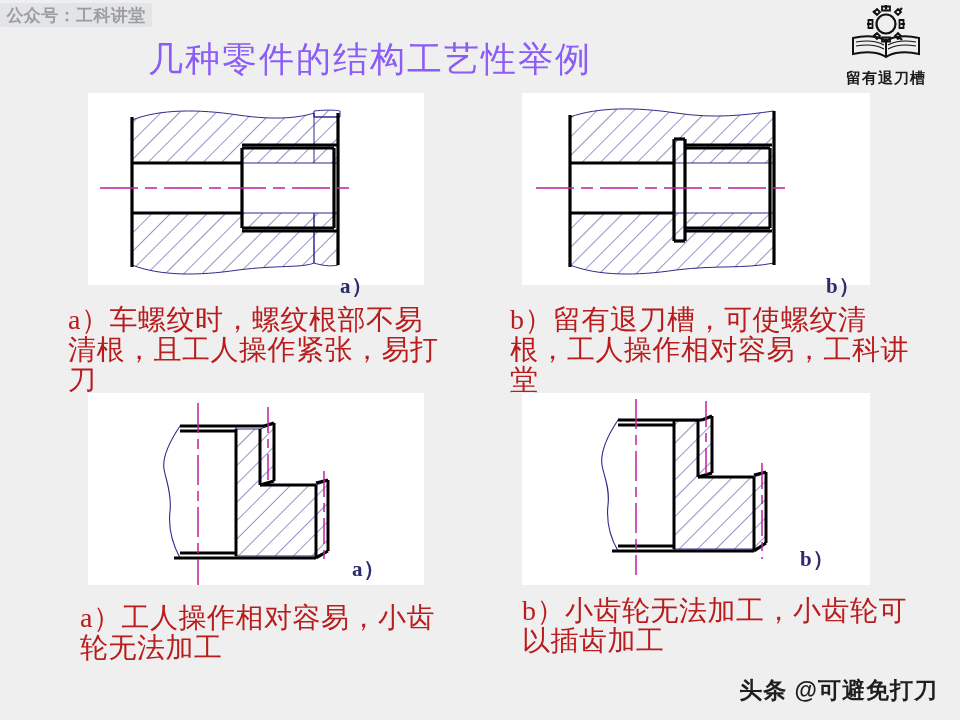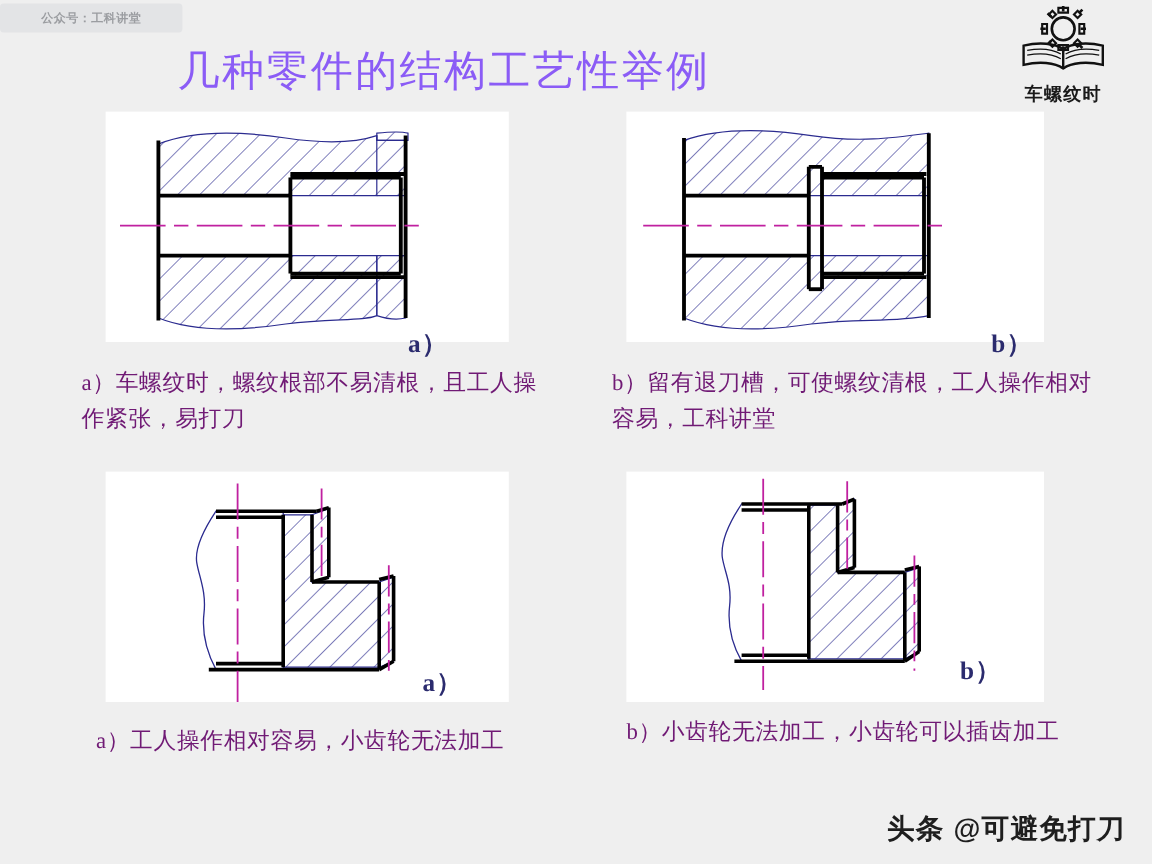--- a/index.html
+++ b/index.html
@@ -17,21 +17,21 @@
   #channel-badge {
     position: absolute;
     left: 0; top: 3px;
     width: 152px; height: 24px;
     background: #e3e4e6;
     border-radius: 3px;
     display: flex; align-items: center; justify-content: center;
   }
   #channel-badge .txt {
     font-family: Liberation Serif, serif;
-    font-size: 10px;
+    font-size: 17px;
     font-weight: bold;
     color: #9b9da1;
     letter-spacing: .4px;
   }
 
   
   #logo {
     position: absolute;
     right: 20px; top: 4px;
     width: 108px; height: 96px;
@@ -80,23 +80,23 @@
   }
   #label-top-left     { left: 340px; top: 272px; }
   #label-top-right    { left: 826px; top: 272px; }
   #label-bottom-left  { left: 352px; top: 555px; }
   #label-bottom-right { left: 800px; top: 545px; }
 
   
   .caption {
     position: absolute;
     font-family: "Liberation Serif", "DejaVu Serif", serif;
-    font-size: 19px;
+    font-size: 28px;
     line-height: 30px;
-    color: #701a75;
+    color: #b91c1c;
     letter-spacing: .5px;
   }
   #caption-top-left    { left: 68px;  top: 305px; width: 380px; }
   #caption-top-right   { left: 510px; top: 305px; width: 400px; }
   #caption-bottom-left { left: 80px;  top: 603px; width: 380px; }
   #caption-bottom-right{ left: 522px; top: 596px; width: 390px; }
 
   
   #watermark {
     position: absolute;
@@ -133,21 +133,21 @@
     <g fill="none" stroke="#111" stroke-width="2">
       <path d="M43 37 C36 32, 23 31, 10 34 L10 50 C23 47, 36 48, 43 53
                C50 48, 63 47, 76 50 L76 34 C63 31, 50 32, 43 37 Z"></path>
       <path d="M43 37 L43 53"></path>
       <path d="M13 38 C24 36, 34 37, 41 41" stroke-width="1.1"></path>
       <path d="M73 38 C62 36, 52 37, 45 41" stroke-width="1.1"></path>
       <path d="M13 42 C24 40, 34 41, 41 45" stroke-width="1.1"></path>
       <path d="M73 42 C62 40, 52 41, 45 45" stroke-width="1.1"></path>
     </g>
   </svg>
-  <div class="logo-text">车螺纹时</div>
+  <div class="logo-text">留有退刀槽</div>
 </div>
 
 <div id="slide-title">几种零件的结构工艺性举例</div>
 
 <div class="panel" id="panel-top-left">
   <svg viewBox="0 0 336 192">
     <defs>
       <pattern id="hatchA" width="13" height="13" patternUnits="userSpaceOnUse" patternTransform="rotate(45)">
         <line x1="0" y1="0" x2="0" y2="13" stroke="#2b2b8f" stroke-width="1"></line>
       </pattern>

